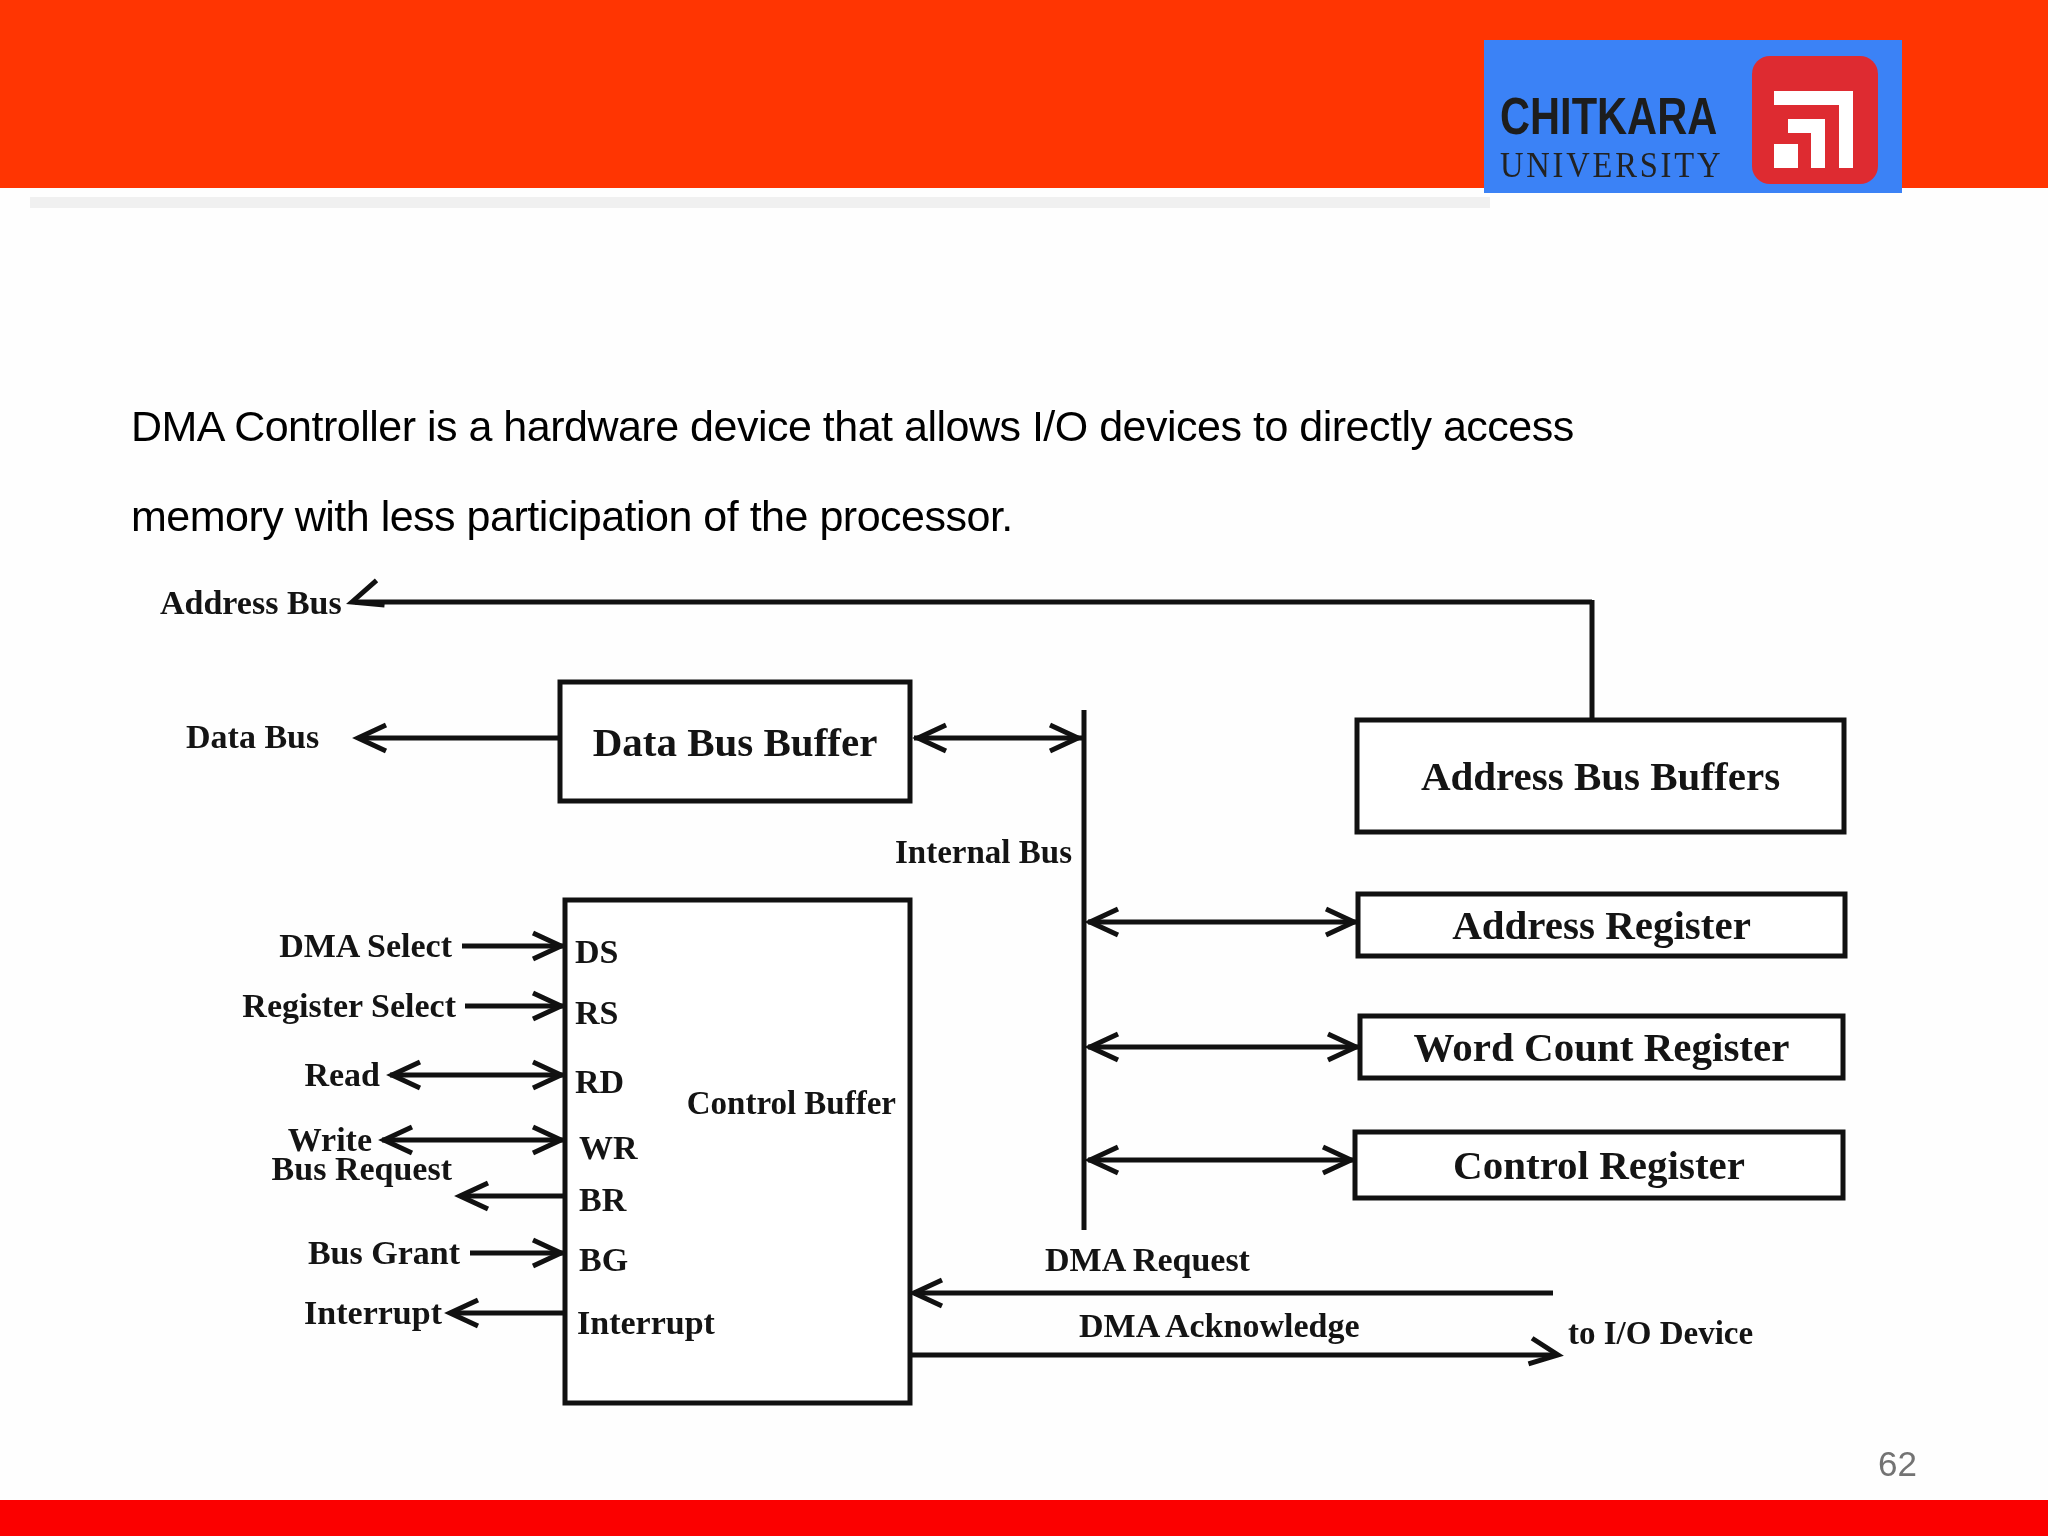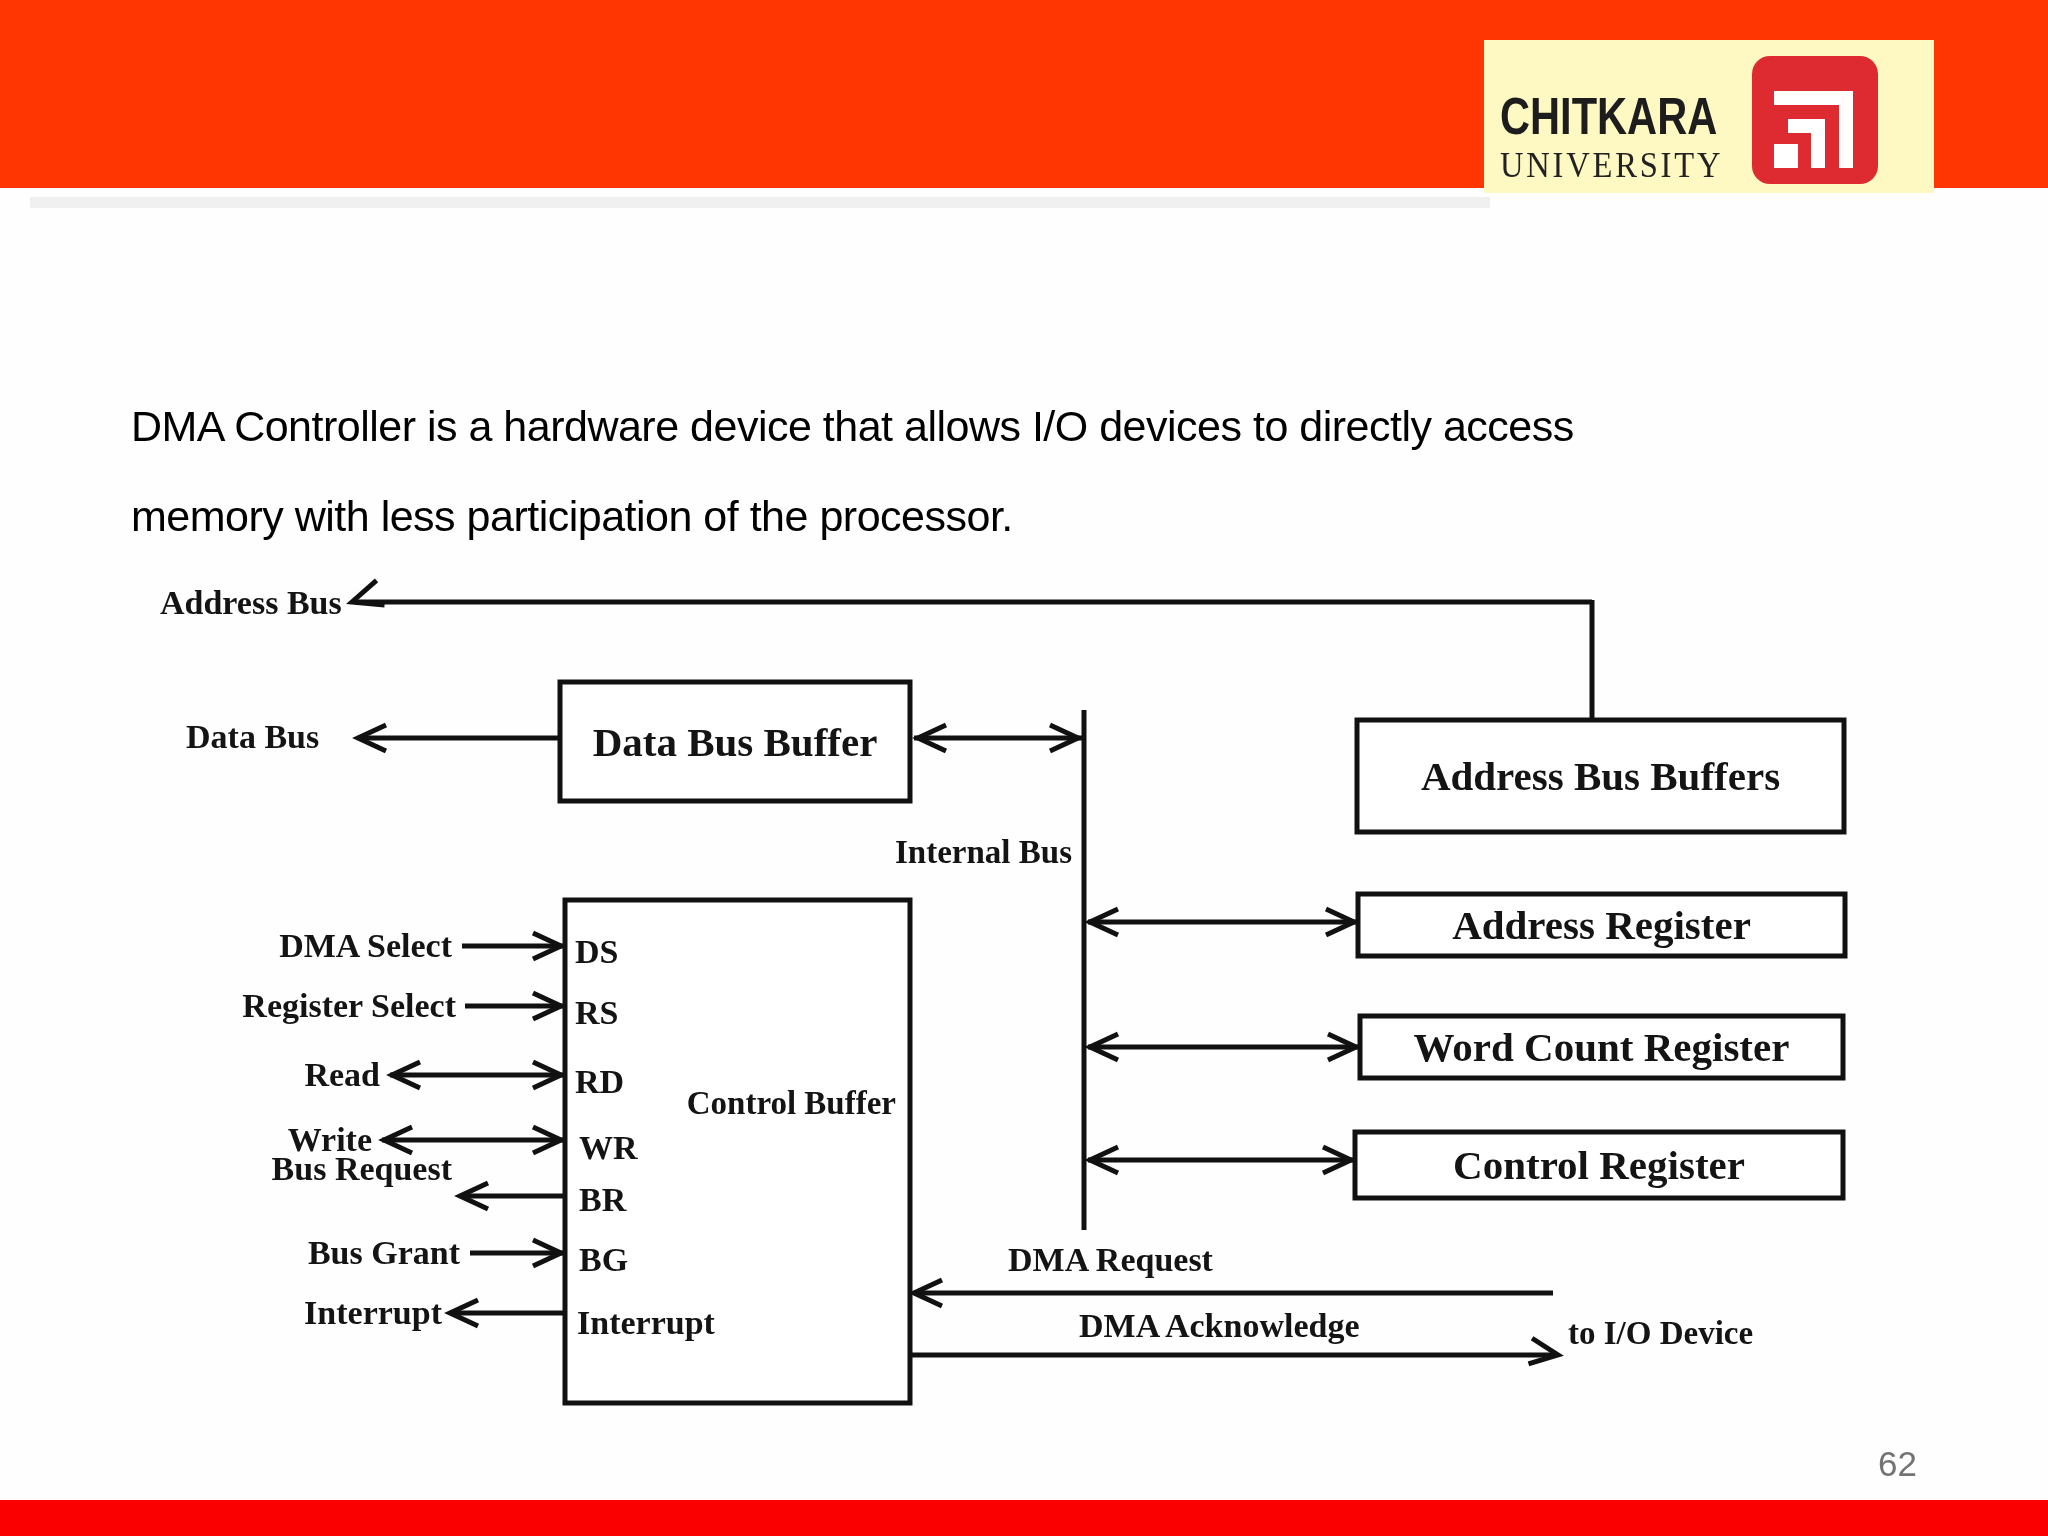--- a/index.html
+++ b/index.html
@@ -3,21 +3,21 @@
 <meta charset="utf-8">
 <style>
   html,body{margin:0;padding:0;background:#ffffff;}
   .slide{
     position:relative;width:2048px;height:1536px;background:#fefefe;overflow:hidden;
     font-family:"Liberation Sans",sans-serif;
   }
   
   .banner{position:absolute;left:0;top:0;width:2048px;height:188px;background:#ff3502;}
   .banner-artifact{position:absolute;left:30px;top:197px;width:1460px;height:11px;background:#ebebeb;opacity:.75;}
-  .logo-box{position:absolute;left:1484px;top:40px;width:450px;height:153px;background:#fef9c3;}
+  .logo-box{position:absolute;left:1484px;top:40px;width:418px;height:153px;background:#3b82f6;}
   .logo-word{position:absolute;left:16px;top:50px;font-weight:800;font-size:52px;line-height:52px;
     color:#1d1d1d;letter-spacing:0;transform:scaleX(.80);transform-origin:left center;white-space:nowrap;}
   .logo-sub{position:absolute;left:16px;top:106px;font-family:"Liberation Serif",serif;font-size:35px;line-height:40px;
     color:#222;letter-spacing:3px;transform:scaleX(.93);transform-origin:left center;white-space:nowrap;}
   .logo-mark{position:absolute;left:268px;top:16px;width:126px;height:128px;background:#de2b31;border-radius:18px;}
   
   .title{position:absolute;left:536px;top:276px;width:1000px;text-align:center;
     font-size:46px;font-weight:bold;color:#f40000;}
   .body-line{position:absolute;left:131px;font-size:43px;color:#000;white-space:nowrap;letter-spacing:-0.5px;}
   .body-line.l1{top:402px;}
@@ -132,20 +132,20 @@
   <div class="dlabel" style="left:577px;top:1305px;">Interrupt</div>
 
   <div class="dlabel ralign" style="left:150px;top:928px;width:302px;">DMA Select</div>
   <div class="dlabel ralign" style="left:150px;top:988px;width:306px;">Register Select</div>
   <div class="dlabel ralign" style="left:150px;top:1057px;width:230px;">Read</div>
   <div class="dlabel ralign" style="left:150px;top:1122px;width:222px;">Write</div>
   <div class="dlabel ralign" style="left:150px;top:1110px;width:302px;margin-top:41px;">Bus Request</div>
   <div class="dlabel ralign" style="left:150px;top:1235px;width:310px;">Bus Grant</div>
   <div class="dlabel ralign" style="left:150px;top:1295px;width:292px;">Interrupt</div>
 
-  <div class="dlabel" style="left:1008px;top:1242px;">DMA Request</div>
+  <div class="dlabel" style="left:1045px;top:1242px;">DMA Request</div>
   <div class="dlabel" style="left:1079px;top:1308px;">DMA Acknowledge</div>
   <div class="dlabel" style="left:1568px;top:1315px;font-size:33px;">to I/O Device</div>
 
   <div class="page-number">62</div>
   <div class="footer"></div>
 
 </div>
 
 </body></html>

